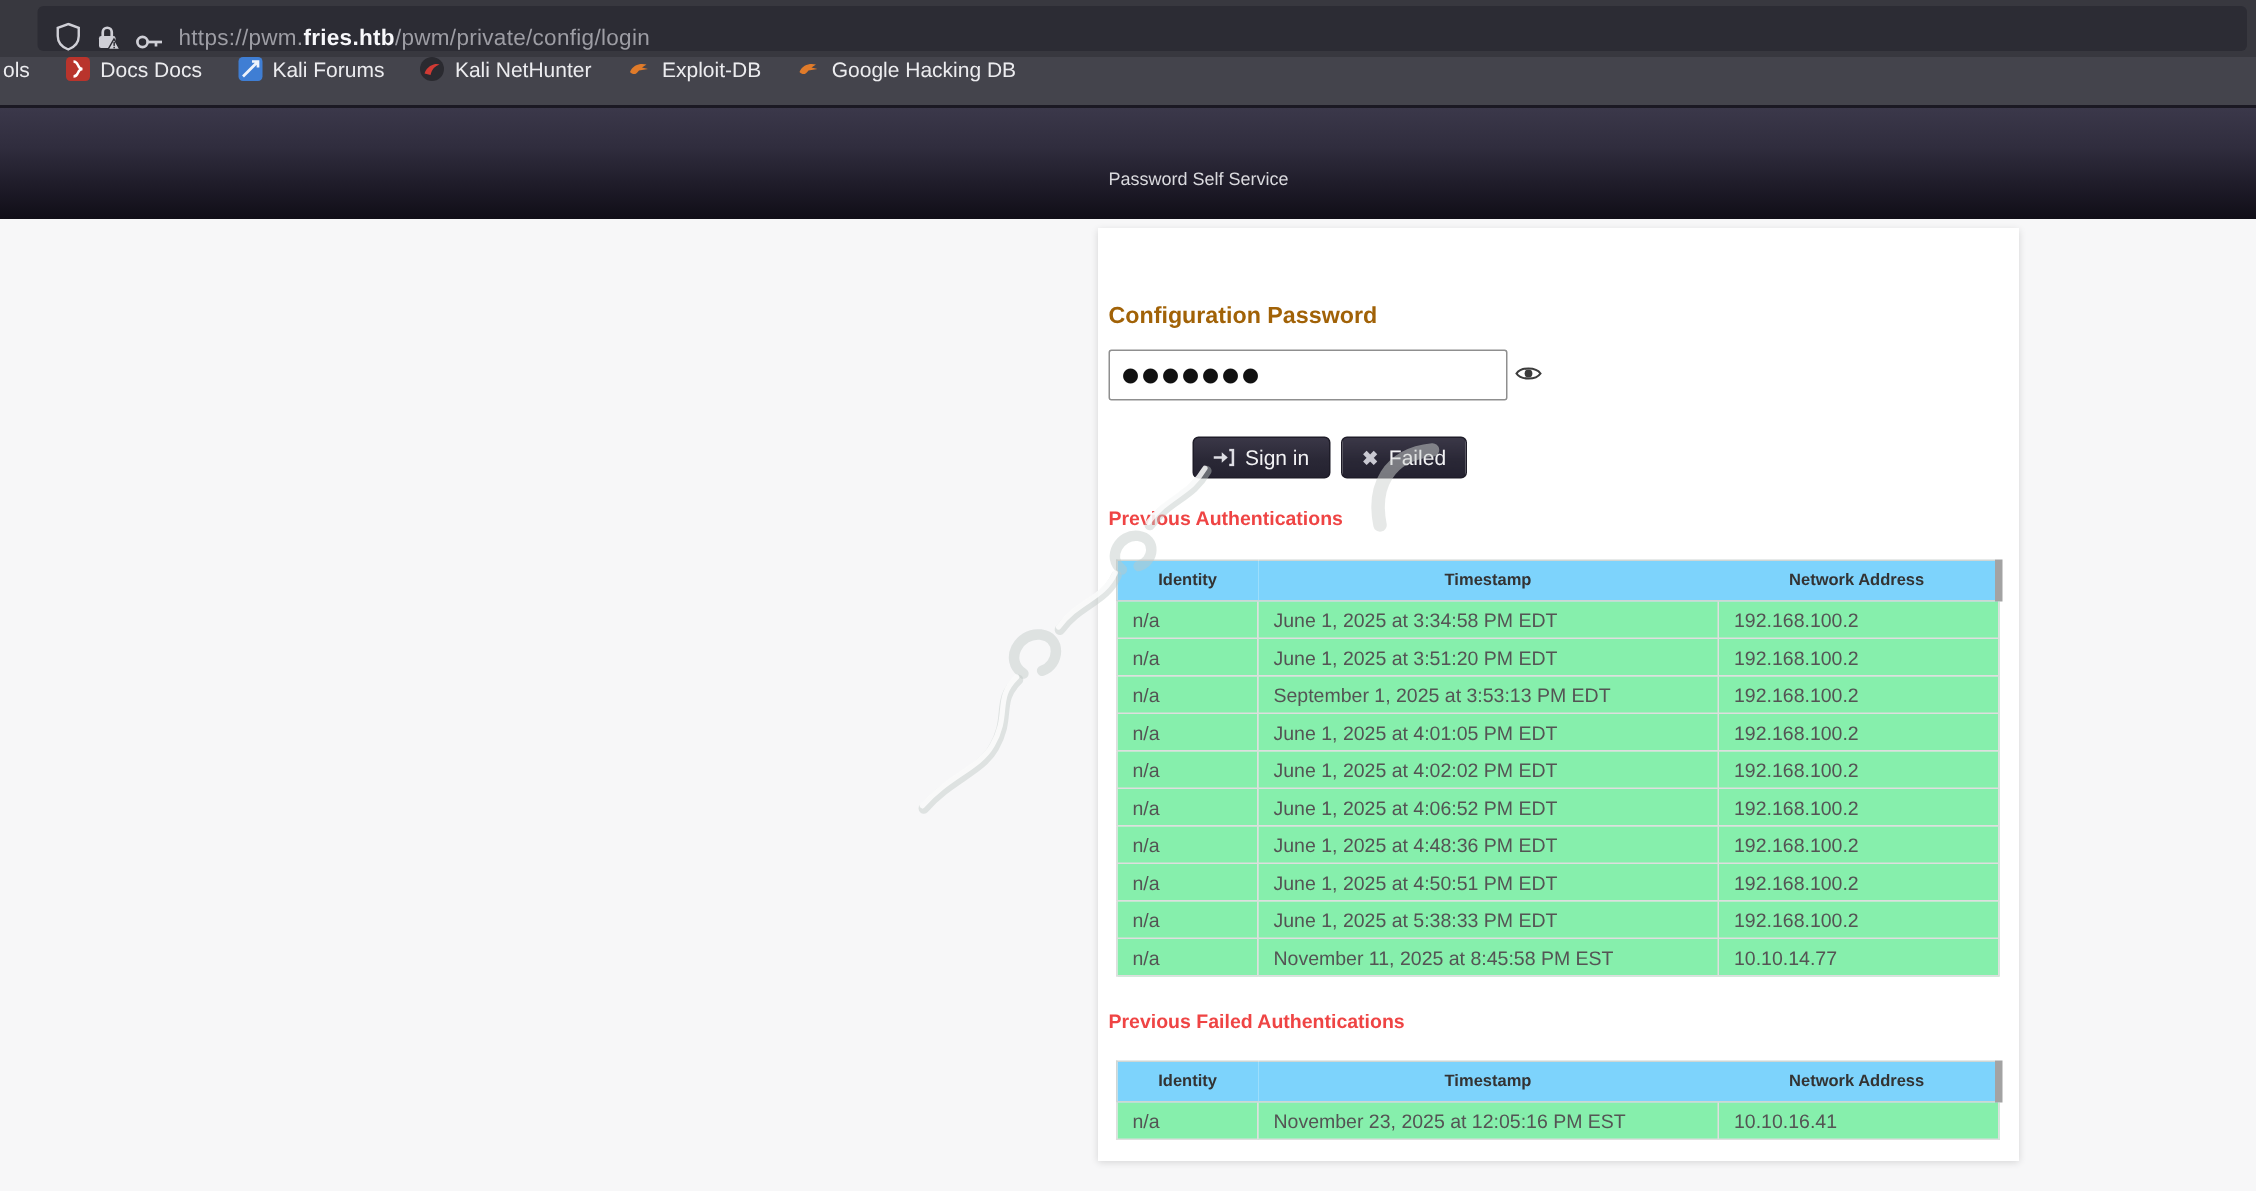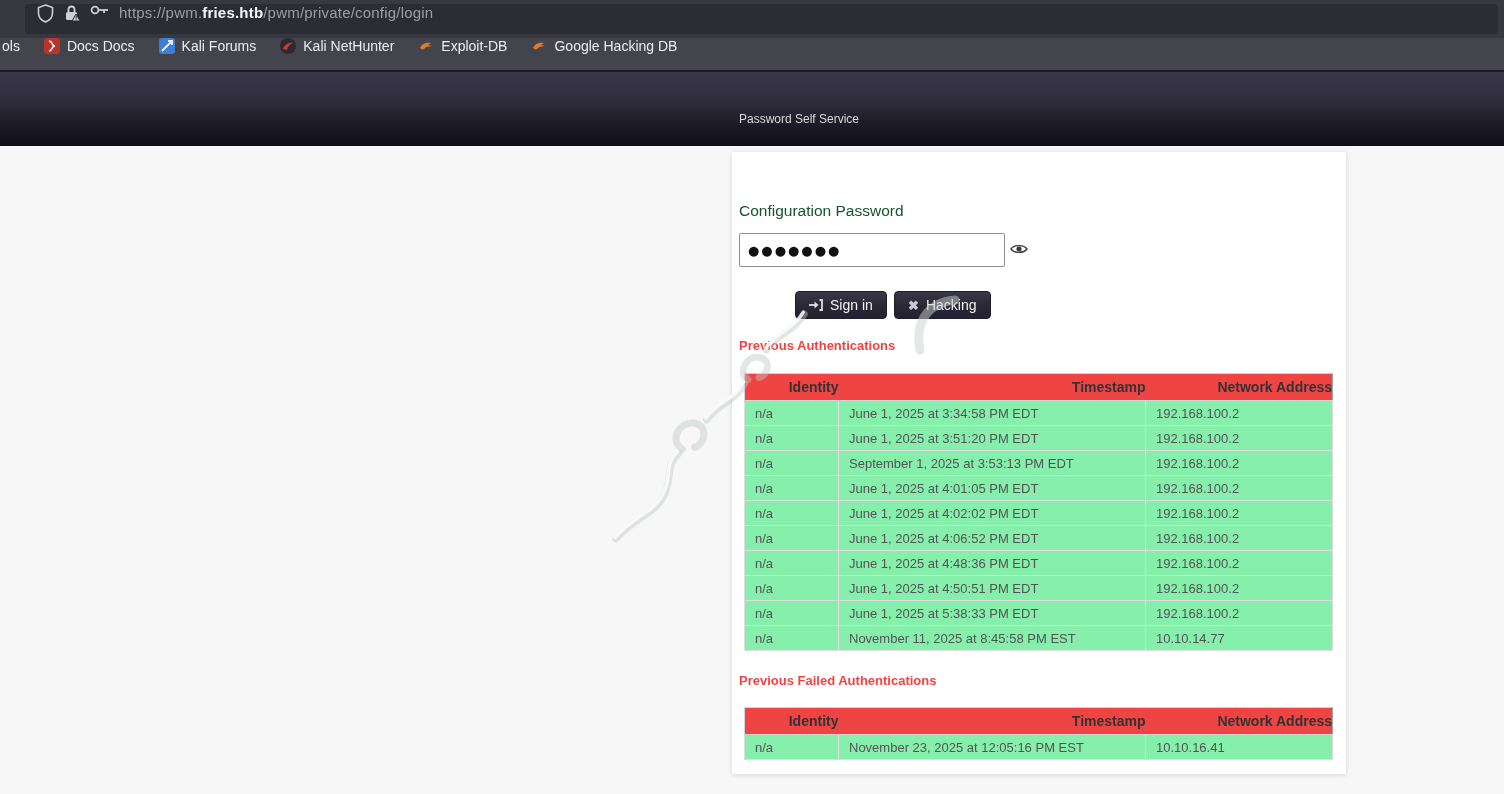--- a/index.html
+++ b/index.html
@@ -2,21 +2,21 @@
 <html><head>
 <meta charset="utf-8">
 <style>
   * { margin:0; padding:0; box-sizing:border-box; }
   html,body { width:1504px; height:794px; overflow:hidden; }
   body { font-family:"Liberation Sans", sans-serif; background:#f7f7f8; position:relative; }
 
   
   .toolbar { position:absolute; left:0; top:0; width:1504px; height:38px; background:#38383f; }
   .url-field { position:absolute; left:25px; top:4px; width:1473px; height:30px;
-               background:#2c2c34; border-radius:4px; display:flex; align-items:flex-start; gap:9px; padding:0 12px; }
+               background:#2c2c34; border-radius:4px; display:flex; align-items:flex-end; gap:9px; padding:0 12px; }
   .url-field svg { flex:0 0 auto; }
   .url-text { font-size:15px; color:#9d9da4; white-space:nowrap; letter-spacing:.2px; }
   .url-text b { color:#f7f7fa; font-weight:600; }
 
   .bookmarks { position:absolute; left:0; top:38px; width:1504px; height:32px; background:#44444c;
                display:flex; align-items:flex-start; gap:24px; padding-left:2px; }
   .bm { display:flex; align-items:center; gap:7px; color:#ececef; font-size:14px; cursor:default; white-space:nowrap; }
   .bm .bicon { width:16px; height:16px; display:inline-block; border-radius:3px; position:relative; flex:0 0 auto; }
   .sep-line { position:absolute; left:0; top:70px; width:1504px; height:3px; background:#1b1923; }
 
@@ -24,21 +24,21 @@
   .pwm-header { position:absolute; left:0; top:72px; width:1504px; height:74px;
                 background:linear-gradient(to bottom,#3b384a 0%, #302d3e 35%, #1c1926 75%, #100e17 100%); }
   .pwm-title { position:absolute; left:739px; top:12px; color:#ffffff; font-size:23px; letter-spacing:.3px; }
   .pwm-subtitle { position:absolute; left:739px; top:40px; color:#d9d9dd; font-size:12px; }
 
   
   .content { position:absolute; left:0; top:146px; width:1504px; height:648px; background:#f7f7f8; }
   .card { position:absolute; left:732px; top:6px; width:614px; height:622px; background:#ffffff;
           box-shadow:0 1px 5px rgba(0,0,0,.14); }
 
-  .form-label { position:absolute; left:7px; top:50px; font-size:15.5px; font-weight:normal; color:#14532d; }
+  .form-label { position:absolute; left:7px; top:50px; font-size:15.5px; font-weight:bold; color:#a16207; }
   .pw-input { position:absolute; left:7px; top:81px; width:266px; height:34px; border:1px solid #8f8f8f;
               border-radius:2px; background:#fff; font-family:"DejaVu Sans", sans-serif;
               font-size:13px; font-weight:bold; color:#111; letter-spacing:2px; padding:0 8px; }
   .eye-btn { position:absolute; left:277px; top:90px; width:20px; height:16px; background:none; border:none; cursor:pointer; }
 
   .btn { position:absolute; top:139px; height:28px; border:1px solid #1e1c28; border-radius:4px;
          background:linear-gradient(to bottom,#3a3747,#2a2836 55%,#242230); color:#f2f2f4;
          font-family:"Liberation Sans", sans-serif; font-size:14px; display:flex; align-items:center;
          gap:7px; padding:0 13px; cursor:pointer;margin-left:48px; }
   .btn-signin { left:15px; }
@@ -46,23 +46,23 @@
   .btn .x-glyph { color:#c9c9d2; font-weight:bold; font-size:13px; }
 
   .section-heading { position:absolute; left:7px; font-size:13px; font-weight:bold; color:#ef4444; }
   .h-auth { top:186px; }
   .h-failed { top:521px; }
 
   table { border-collapse:collapse; table-layout:fixed; width:588px; font-size:13px; }
   .tbl-auth   { position:absolute; left:12px; top:221px; }
   .tbl-failed { position:absolute; left:12px; top:555px; }
   col.c-id { width:94px; } col.c-ts { width:307px; } col.c-net { width:187px; }
-  th { background:#ef4444; color:#333; font-size:14px; font-weight:bold; text-align:right;
+  th { background:#7dd3fc; color:#333; font-size:11px; font-weight:bold; text-align:center;
        height:27px; border:1px solid #cfd6d4; border-left:none; border-right:none; }
-  th:first-child { border-left:1px solid #cfd6d4; } th:last-child { border-right:1px solid #a3a3a3; }
+  th:first-child { border-left:1px solid #cfd6d4; } th:last-child { border-right:5px solid #a3a3a3; }
   td { color:#545454; height:25px; padding:2px 10px; border:1px solid #dedede; background:#86efac; }
 
   
   .wm { position:absolute; pointer-events:none; }
 </style>
 </head>
 <body>
 
 <div class="toolbar">
   <div class="url-field">
@@ -152,21 +152,21 @@
     <button class="btn btn-signin">
       <svg width="14" height="12" viewBox="0 0 14 12">
         <line x1="0" y1="6" x2="8" y2="6" stroke="#dedee4" stroke-width="1.8"></line>
         <path d="M5.5 2.5 L9.5 6 L5.5 9.5 Z" fill="#dedee4"></path>
         <path d="M10.5 1 h2.5 v10 h-2.5" fill="none" stroke="#dedee4" stroke-width="1.8"></path>
       </svg>
       <span>Sign in</span>
     </button>
     <button class="btn btn-cancel">
       <span class="x-glyph">✖</span>
-      <span>Hacking</span>
+      <span>Failed</span>
     </button>
 
     <div class="section-heading h-auth">Previous Authentications</div>
     <table class="tbl-auth">
       <colgroup>
           <col class="c-id">
           <col class="c-ts">
           <col class="c-net">
         </colgroup>
       <thead>

